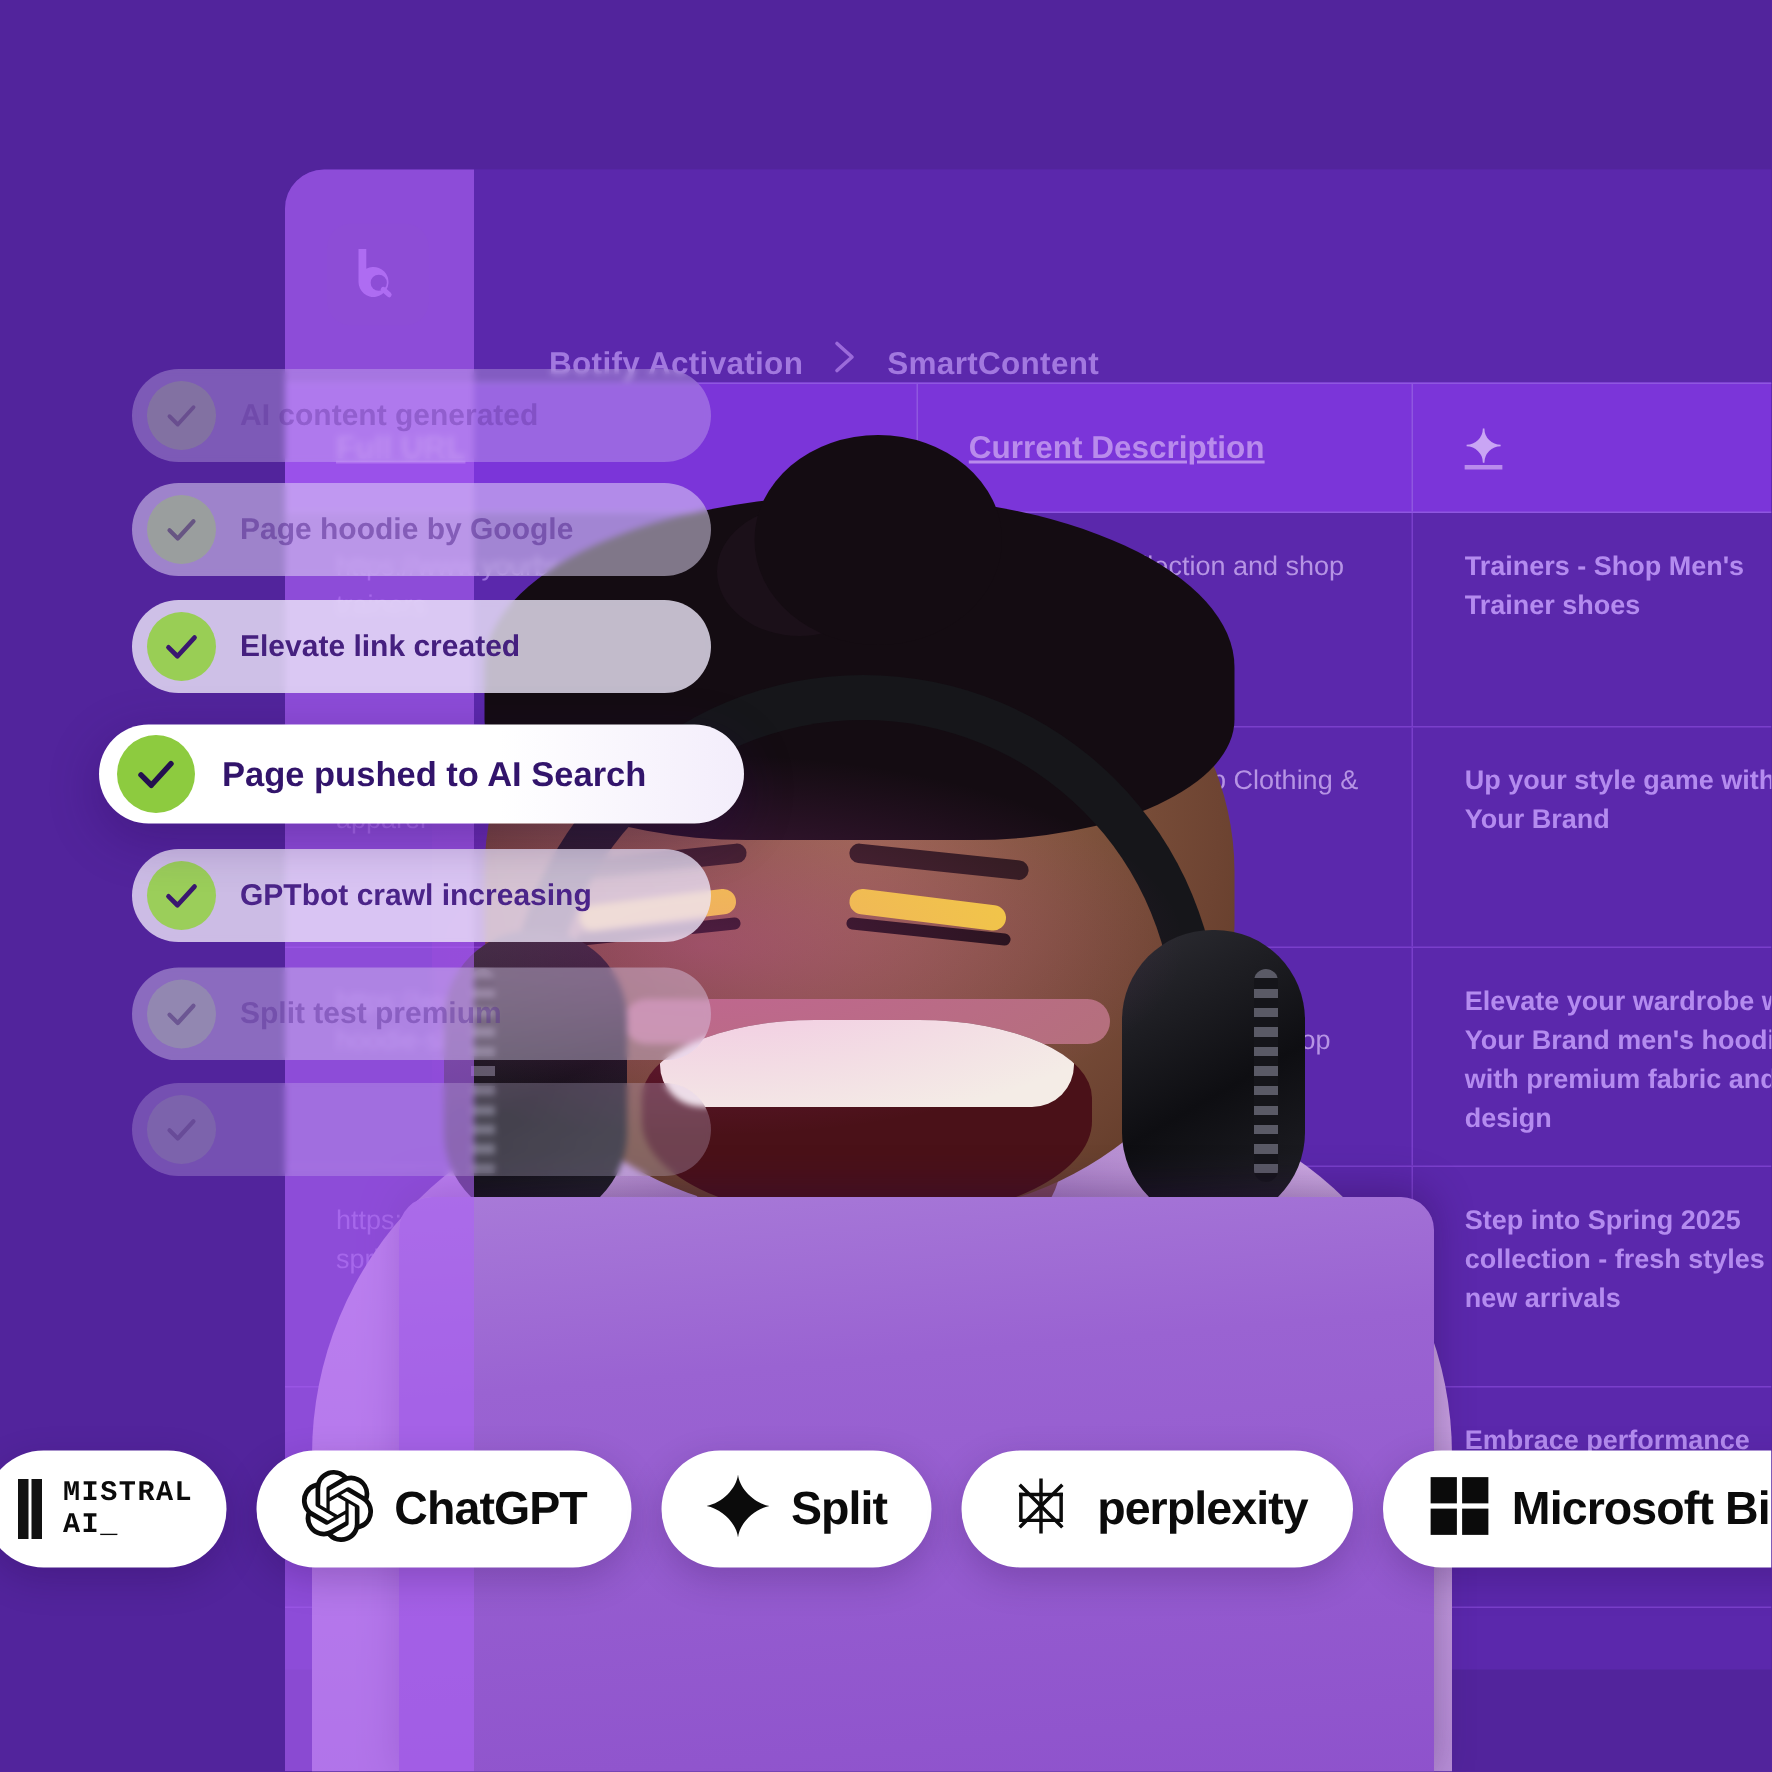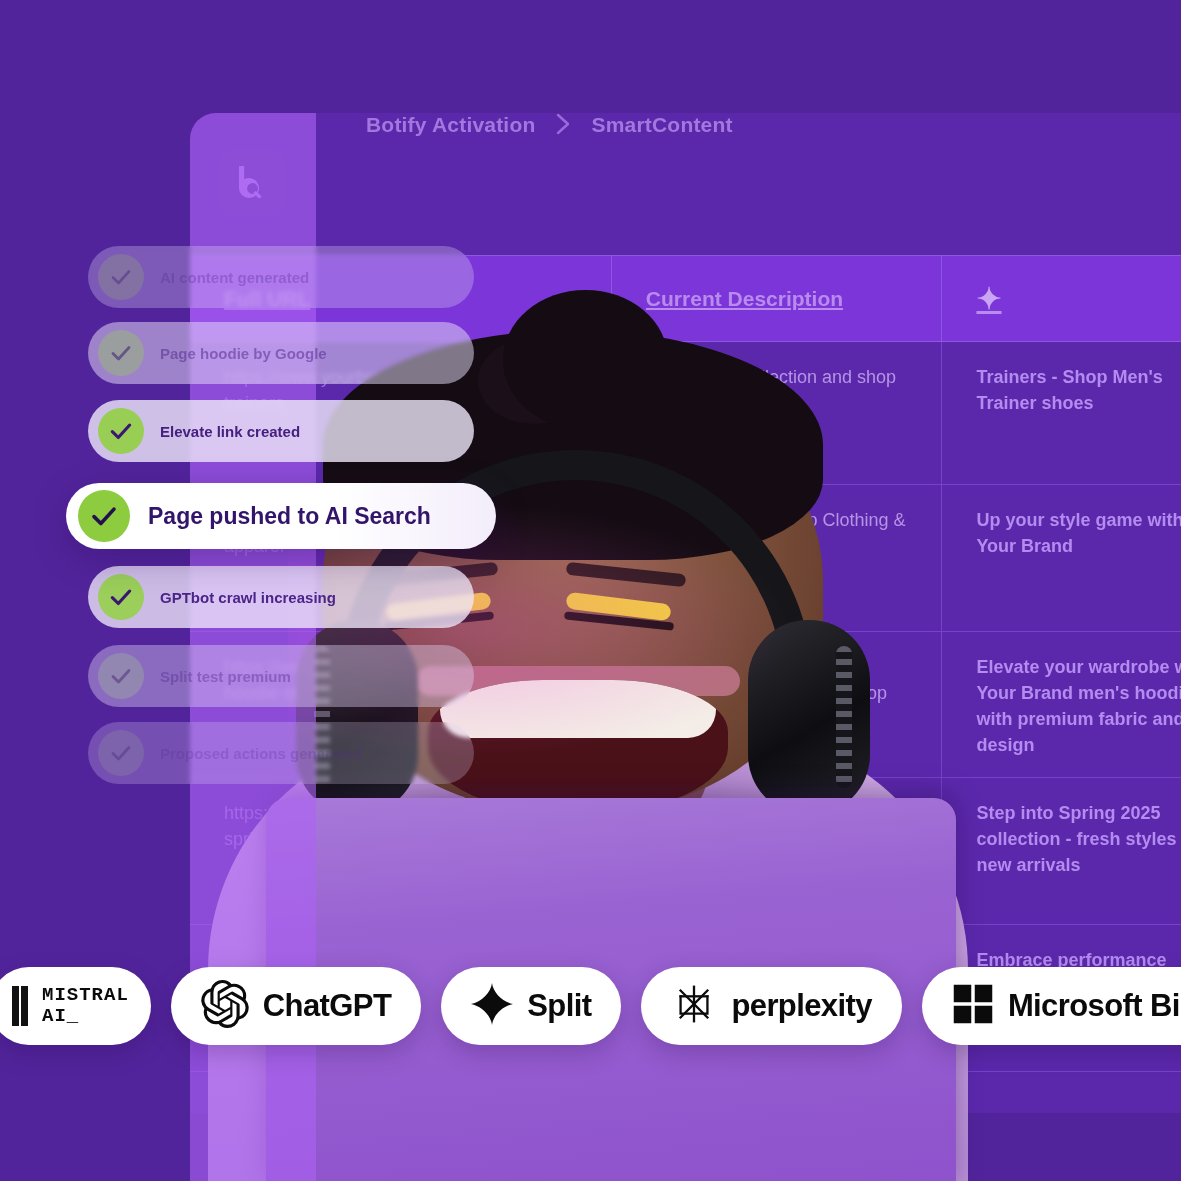--- a/index.html
+++ b/index.html
@@ -34,21 +34,21 @@
   .logo-tile {
     position: absolute; left: 28px; top: 36px;
     width: 68px; height: 68px;
     border-radius: 16px;
     background: #5A2AA6;
     display: flex; align-items: center; justify-content: center;
   }
   .logo-tile svg { display:block; }
   .breadcrumb {
     position: absolute; left: 176px; top: 0; height: 142px;
-    display: flex; align-items: flex-start; gap: 20px;
+    display: flex; align-items: flex-end; gap: 20px;
     font-size: 21px; font-weight: bold;
     color: #A278DF; letter-spacing: 0.2px;
   }
   .breadcrumb .sep { color:#9B6ADA; font-weight: 400; }
 
   
   .tbl {
     position: absolute; left: 0; top: 142px; right: 0; bottom: 0;
   }
   .tbl-head {
@@ -226,21 +226,21 @@
     backdrop-filter: blur(2px);
   }
   .pill .tick {
     width: 46px; height: 46px; min-width: 46px;
     border-radius: 50%;
     display: flex; align-items: center; justify-content: center;
     margin-right: 16px;
   }
   .pill .tick svg { display:block; }
   .pill .txt {
-    font-size: 15px; font-weight: bold;
+    font-size: 20px; font-weight: bold;
     white-space: nowrap;
   }
 
   .pill.f0 { left: 88px; top: 246px; width: 386px;
              background: rgba(226,214,245,0.30); }
   .pill.f0 .tick { background: rgba(150,200,90,0.22); }
   .pill.f0 .txt  { color: rgba(92,46,150,0.36); }
 
   .pill.f1 { left: 88px; top: 322px; width: 386px;
              background: rgba(229,219,247,0.52); }
@@ -457,21 +457,20 @@
     </span>
     <span class="txt">Split test premium</span>
   </div>
 
   <div class="pill f6">
     <span class="tick">
       <svg width="24" height="24" viewBox="0 0 24 24">
           <path d="M4 12.5 L9.5 18 L20 6.5" stroke="rgba(62,26,110,.32)" stroke-width="2.8" fill="none" stroke-linecap="round" stroke-linejoin="round"></path>
         </svg>
     </span>
-    <span class="txt">Proposed actions generated</span>
   </div>
 
   <div class="logo-row">
 
     <div class="logo-pill mistral">
       <span class="mistral-bars">
         <i></i>
           <i></i>
       </span>
       <span class="lbl">MISTRAL

